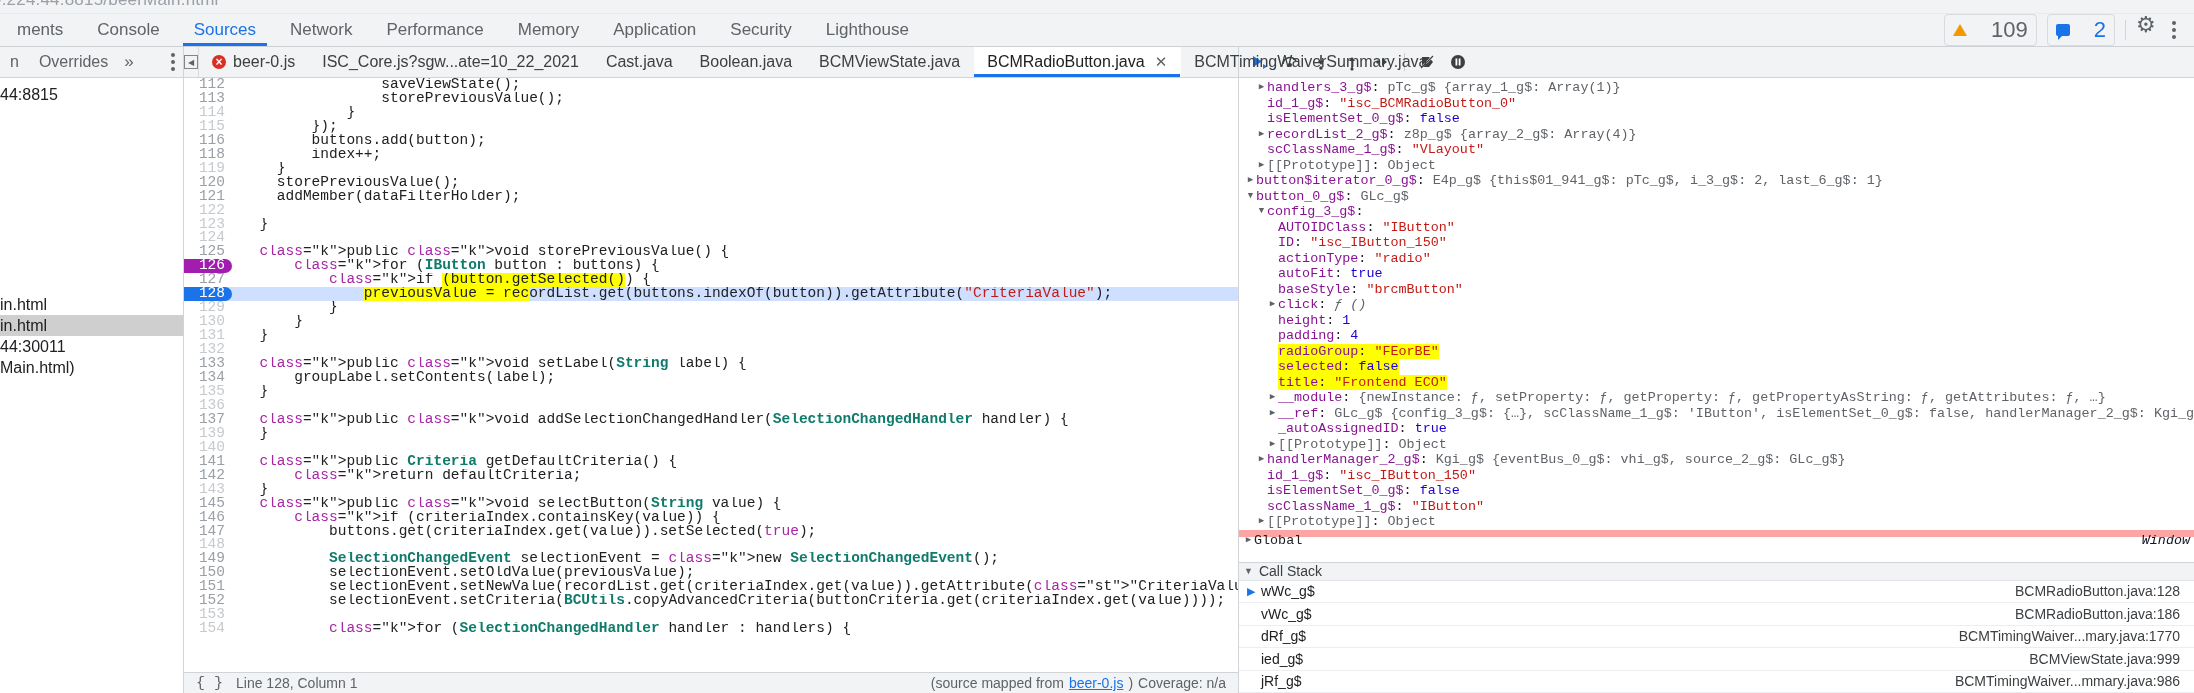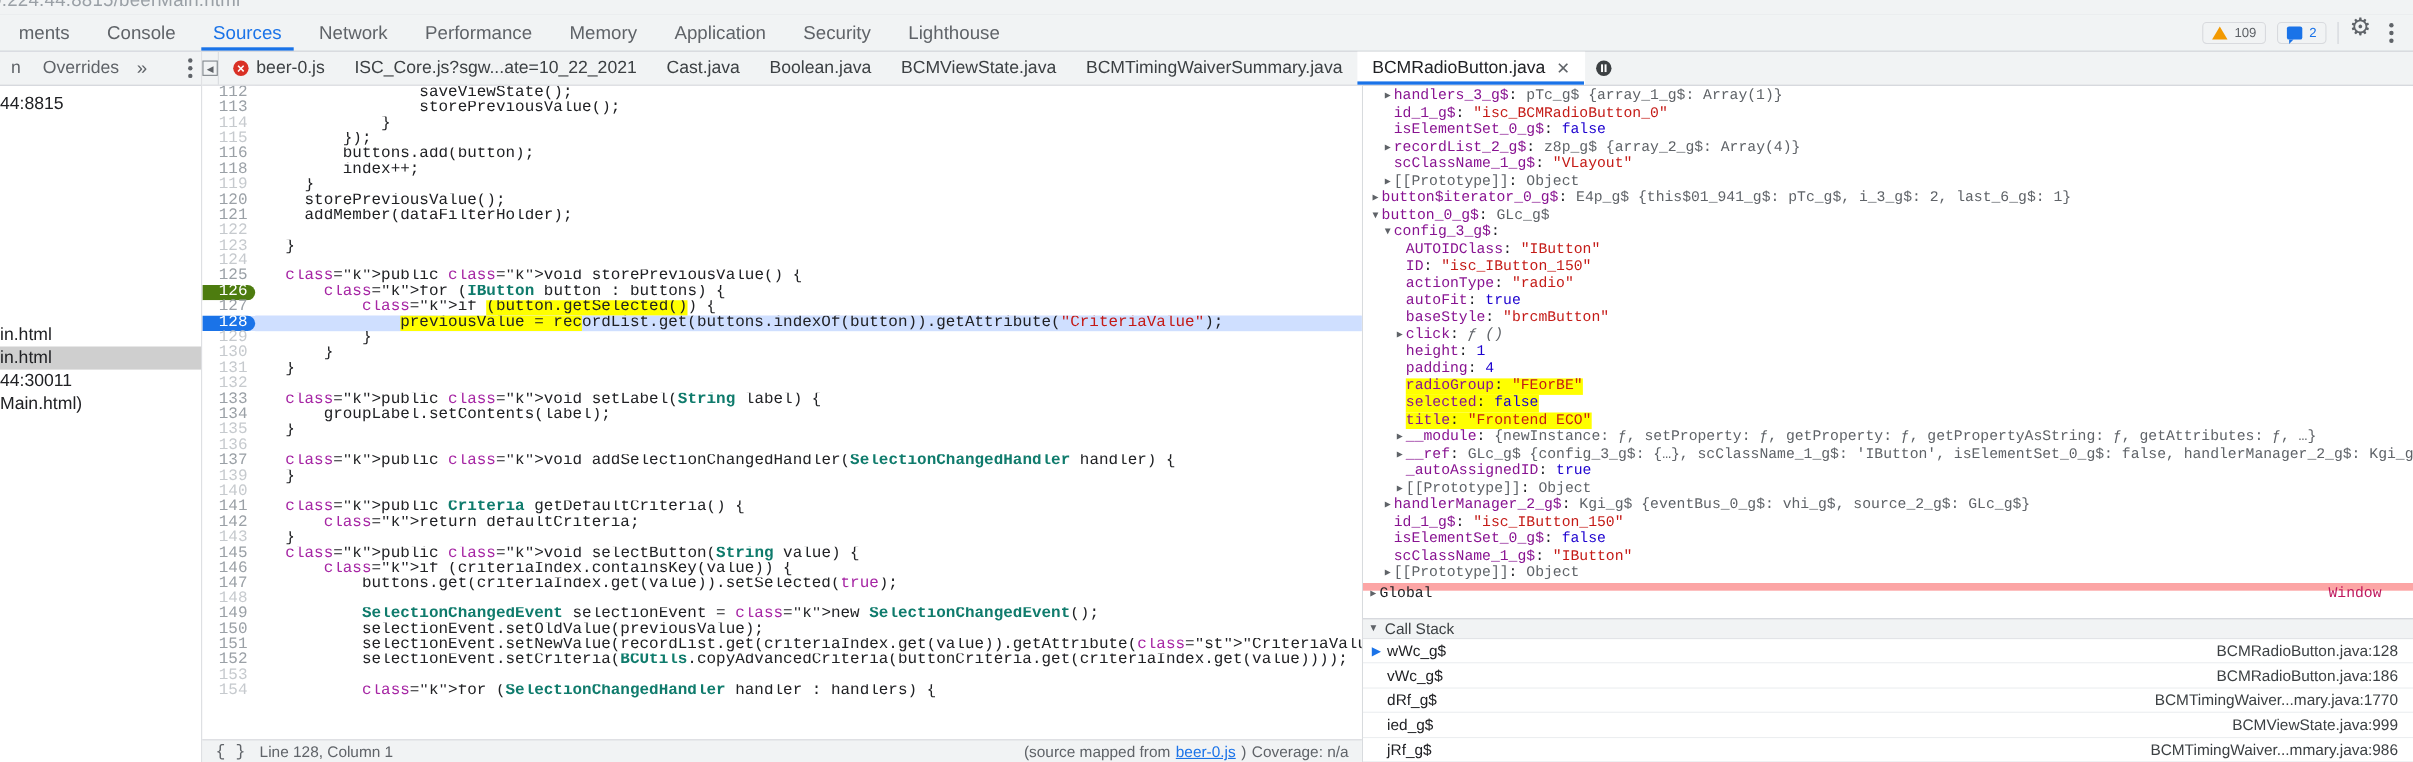--- a/index.html
+++ b/index.html
@@ -34,21 +34,21 @@
     color:#5f6368; white-space:nowrap; cursor:default; position:relative;
   }
   .maintab.active { color:#1a73e8; }
   .maintab.active:after {
     content:""; position:absolute; left:6px; right:6px; bottom:0; height:3px; background:#1a73e8;
   }
   .maintabs .right-tools {
     margin-left:auto; display:flex; align-items:center; padding-right:12px; gap:10px;
   }
   .warnbadge, .msgbadge {
-    display:flex; align-items:center; gap:6px; font-size:12px;
+    display:flex; align-items:center; gap:24px; font-size:22px;
     border:1px solid #d8dade; border-radius:4px; padding:2px 8px; background:#f1f3f4;
   }
   .warnbadge { color:#5f6368; }
   .warnbadge .tri {
     width:0;height:0;border-left:7px solid transparent;border-right:7px solid transparent;
     border-bottom:12px solid #f29900;
   }
   .msgbadge { color:#1a73e8; }
   .msgbadge .sq {
     width:14px;height:12px;background:#1a73e8;border-radius:2px;position:relative;
@@ -123,21 +123,21 @@
     font-size:14.5px; line-height:13.96px; width:100%;
   }
   .cl { display:flex; height:13.96px; white-space:pre; align-items:center;}
   .gut {
     width:48px; flex:none; text-align:right; padding-right:7px;
     color:#9aa0a6; background:#fff; user-select:none; position:relative;
     font-size:14.5px;
   }
   .cl.dim .gut { color:#c6cace; }
   .cl .src { padding-left:10px; color:#202124; flex:1; min-width:0; overflow:hidden; }
-  .cl.bp .gut { background:#4d7c0f; color:#fff; border-radius:0 8px 8px 0; }
+  .cl.bp .gut { background:#a21caf; color:#fff; border-radius:0 8px 8px 0; }
   .cl.execline .src { background:#cfdfff; }
   .cl.execline { background:#cfdfff; }
   .cl.execline .gut { background:#1a73e8; color:#fff; border-radius:0 8px 8px 0; }
   .hl { background:#ffff00; }
   .k  { color:#a626a4; }
   .ty { color:#0f7b6c;font-weight:bold; }
   .st { color:#c41a16; }
 
   .statusbar {
     height:21px; flex:none; background:#f1f3f4; border-top:1px solid #d0d3d7;
@@ -167,21 +167,21 @@
   .arrow.none:before{content:"";}
   .prop  { color:#881391; }
   .propd { color:#5f6368; }
   .sstr  { color:#c41a16; }
   .snum  { color:#1c00cf; }
   .sbool { color:#1c00cf; }
   .sobj  { color:#5f6368; }
   .sfn   { color:#5f6368; font-style:italic;}
   .hly { background:#ffff00; }
   .globalrow { border-top:7px solid #fca5a5; display:flex; }
-  .globalrow .win { margin-left:auto; padding-right:29px; color:#be185d;}
+  .globalrow .win { margin-left:auto; padding-right:4px; color:#0f172a;font-style:italic;}
 
   .cshead {
     height:19px; background:#f1f3f4; border-top:1px solid #d0d3d7; border-bottom:1px solid #e2e4e7;
     display:flex; align-items:center; font-size:14px; color:#3c4043; padding-left:5px; flex:none;
   }
   .cshead .tw { font-size:9px; margin-right:6px; color:#5f6368;}
   .csrow {
     height:22.5px; display:flex; align-items:center; font-size:14px; color:#202124;
     border-bottom:1px solid #eceef0; padding-left:8px;
   }
@@ -293,26 +293,26 @@
             </div>
             <div class="ftab">
               <span>Cast.java</span>
             </div>
             <div class="ftab">
               <span>Boolean.java</span>
             </div>
             <div class="ftab">
               <span>BCMViewState.java</span>
             </div>
-            <div class="ftab">
-              <span>BCMTimingWaiverSummary.java</span>
-            </div>
             <div class="ftab active">
               <span>BCMRadioButton.java</span>
               <span class="closex">✕</span>
+            </div>
+            <div class="ftab">
+              <span>BCMTimingWaiverSummary.java</span>
             </div>
           </div>
         <span class="ftab-more">»</span>
         <div class="ft-right">
             <span class="box"></span>
           </div>
       </div>
       <div class="codewrap">
         <div class="code" id="code-host">
             <div class="cl"><div class="gut">112</div><div class="src">                saveViewState();</div></div>

